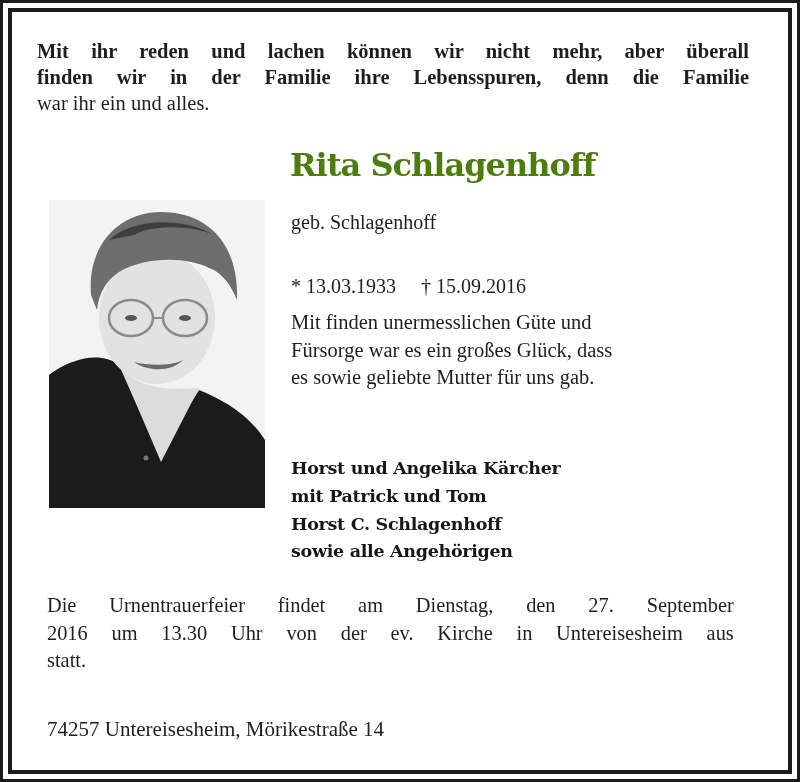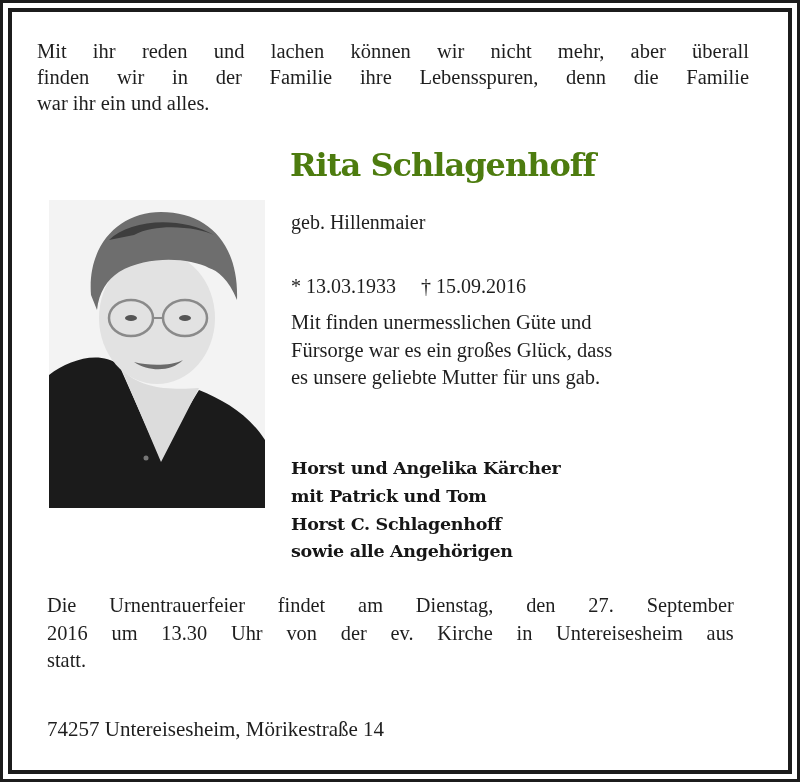--- a/index.html
+++ b/index.html
@@ -6,21 +6,21 @@
   body { width: 800px; height: 782px; position: relative; overflow: hidden;
          font-family: "DejaVu Serif", "Liberation Serif", serif; color: #1a1a1a; }
   .outer { position: absolute; left: 0; top: 0; width: 800px; height: 782px;
            box-sizing: border-box; border: 3px solid #1c1c1c; background: #ffffff; }
   .inner { position: absolute; left: 8px; top: 8px; right: 8px; bottom: 8px;
            box-sizing: border-box; border: 4px solid #1c1c1c; background: #ffffff; }
   .intro { position: absolute; left: 37px; top: 38px; width: 712px;
            font-family: "Liberation Serif", serif; font-size: 20.5px; line-height: 26px;
            text-align: justify; text-align-last: left; color: #1e1e1e; }
   .intro span { display: block; }
-  .intro .j { text-align: justify; text-align-last: justify; }
+  .intro .j { text-align: justify; text-align-last: justify; font-weight: bold; }
   .photo { position: absolute; left: 49px; top: 200px; width: 216px; height: 308px;
            background: #f4f4f4; overflow: hidden; }
   .photo svg { display: block; }
   .name { position: absolute; left: 290px; top: 140px;
           font-family: "DejaVu Serif", serif; font-weight: bold; font-size: 32px;
           letter-spacing: -1px; line-height: 50px; color: #4d7c0f; }
   .maiden { position: absolute; left: 291px; top: 210px;
             font-family: "Liberation Serif", serif; font-size: 20px; line-height: 24px; color: #1e1e1e; }
   .dates { position: absolute; left: 291px; top: 253px;
            font-family: "Liberation Serif", serif; font-size: 20px; line-height: 24px; color: #1e1e1e;
@@ -71,27 +71,27 @@
     <ellipse cx="82" cy="118" rx="6" ry="3" fill="#555"></ellipse>
     <ellipse cx="136" cy="118" rx="6" ry="3" fill="#555"></ellipse>
 
     <path d="M85 162 C100 172 122 172 134 160 C122 166 100 166 85 162 Z" fill="#6a6a6a"></path>
 
     <circle cx="97" cy="258" r="2.5" fill="#777"></circle>
   </svg>
 </div>
 
 <div class="name">Rita Schlagenhoff</div>
-<div class="maiden">geb. Hillenmaier</div>
+<div class="maiden">geb. Schlagenhoff</div>
 <div class="dates"><span>* 13.03.1933</span>     <span>† 15.09.2016</span></div>
 
 <div class="verse">
   <span>Mit finden unermesslichen Güte und</span>
   <span>Fürsorge war es ein großes Glück, dass</span>
-  <span>es unsere geliebte Mutter für uns gab.</span>
+  <span>es sowie geliebte Mutter für uns gab.</span>
 </div>
 
 <div class="mourners">
   <span>Horst und Angelika Kärcher</span>
   <span>mit Patrick und Tom</span>
   <span>Horst C. Schlagenhoff</span>
   <span>sowie alle Angehörigen</span>
 </div>
 
 <div class="ceremony">

